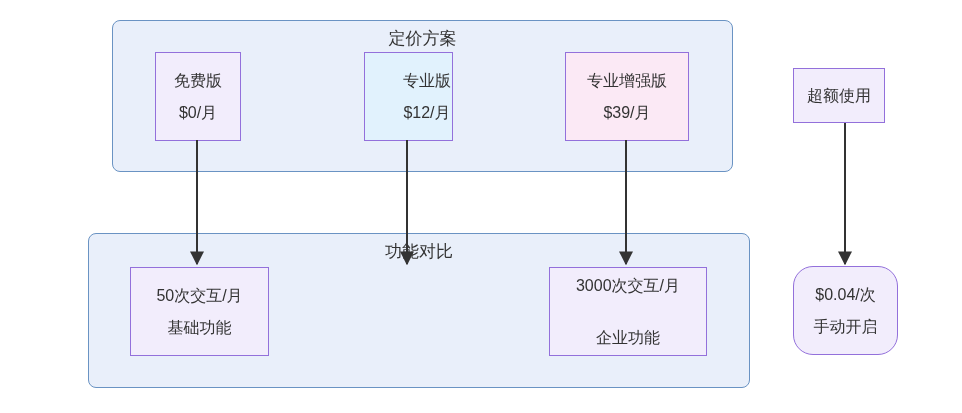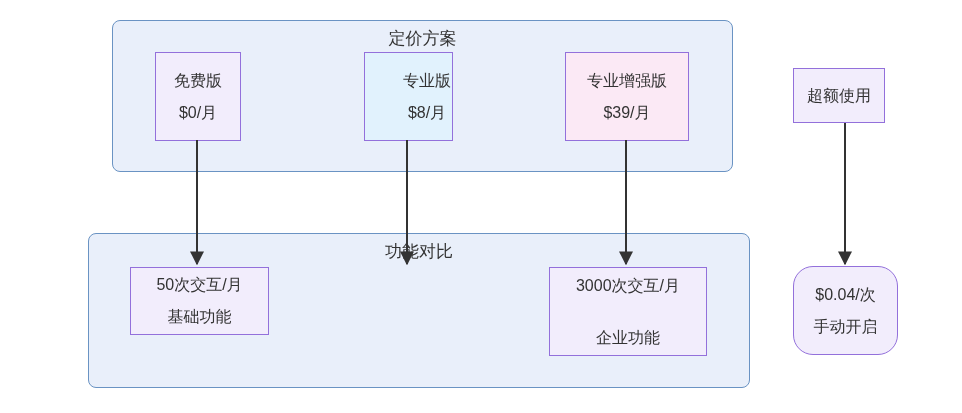--- a/index.html
+++ b/index.html
@@ -46,21 +46,21 @@
   .node.blue     { background: var(--node-blue, #e1f2fd); }
   .node.pink     { background: var(--node-pink, #fbe9f5); }
 
   
   .group-pricing   { left: 112px; top: 20px;  width: 621px; height: 152px; }
   .node-free       { left: 42px;  top: 31px;  width: 86px;  height: 89px; }
   .node-pro        { left: 251px; top: 31px;  width: 89px;  height: 89px; padding-left: 37px; }
   .node-proplus    { left: 452px; top: 31px;  width: 124px; height: 89px; }
 
   .group-features  { left: 88px;  top: 233px; width: 662px; height: 155px; }
-  .node-basic      { left: 41px;  top: 33px;  width: 139px; height: 68px; align-items: center; }
+  .node-basic      { left: 41px;  top: 33px;  width: 139px; height: 89px; align-items: center; }
   .node-advanced   { left: 240px; top: 33px;  width: 159px; height: 89px; }
   .node-enterprise { left: 460px; top: 33px;  width: 158px; height: 89px; gap: 20px; }
 
   .node-overage       { left: 793px; top: 68px;  width: 92px; height: 55px; }
   .node-overage-price { left: 793px; top: 266px; width: 105px; height: 89px; border-radius: 20px; }
 
   .edges {
     position: absolute;
     left: 0; top: 0;
     width: 962px; height: 413px;
@@ -77,21 +77,21 @@
   <section class="group group-pricing">
     <div class="group-title">定价方案</div>
 
     <div class="node lavender node-free">
       <span>免费版</span>
       <span>$0/月</span>
     </div>
 
     <div class="node blue node-pro">
       <span>专业版</span>
-      <span>$8/月</span>
+      <span>$12/月</span>
     </div>
 
     <div class="node pink node-proplus">
       <span>专业增强版</span>
       <span>$39/月</span>
     </div>
   </section>
 
   <section class="group group-features">
     <div class="group-title">功能对比</div>

